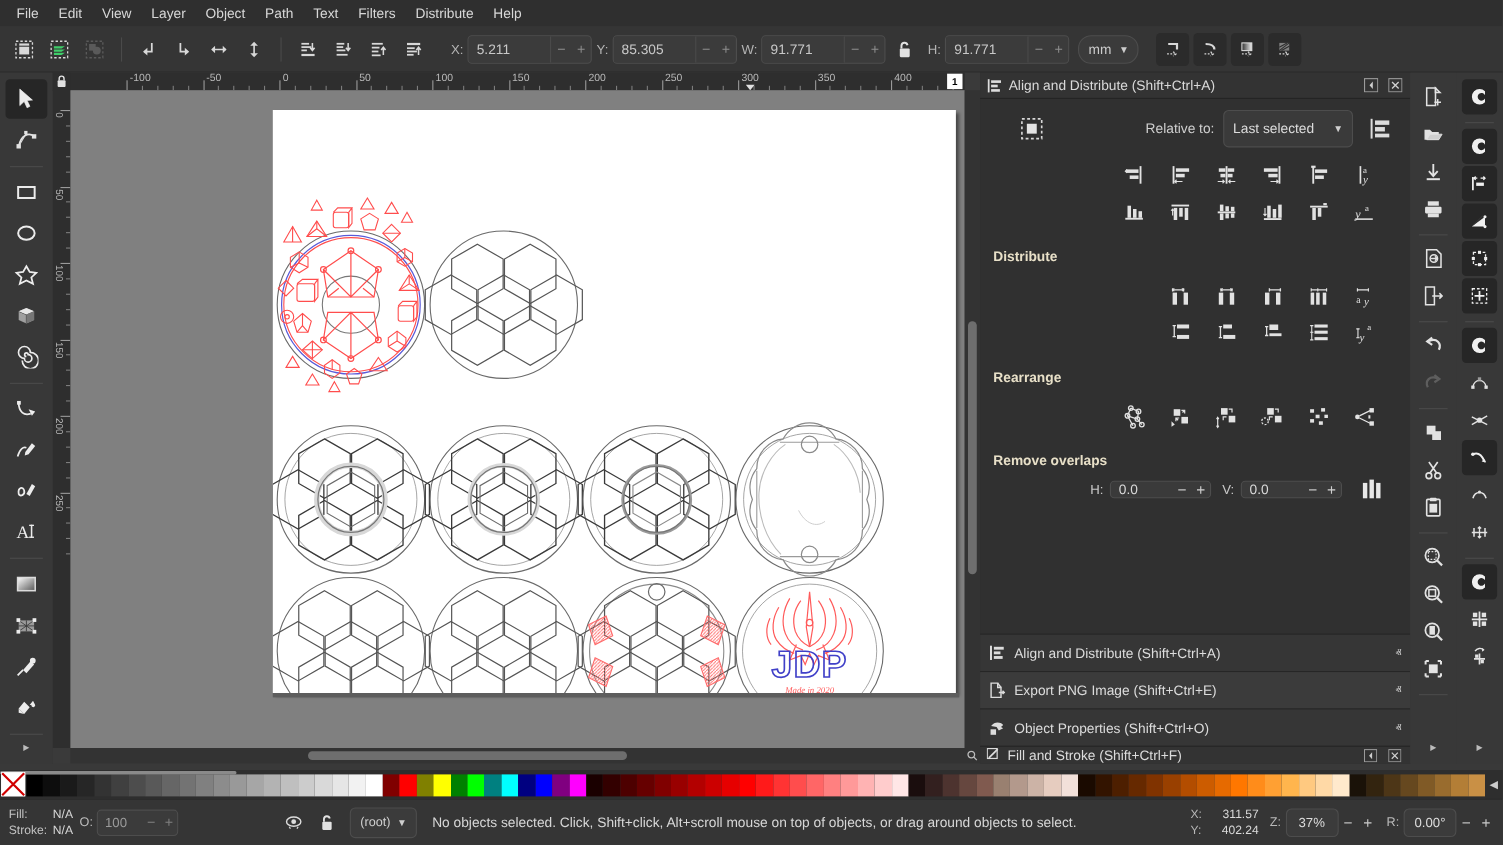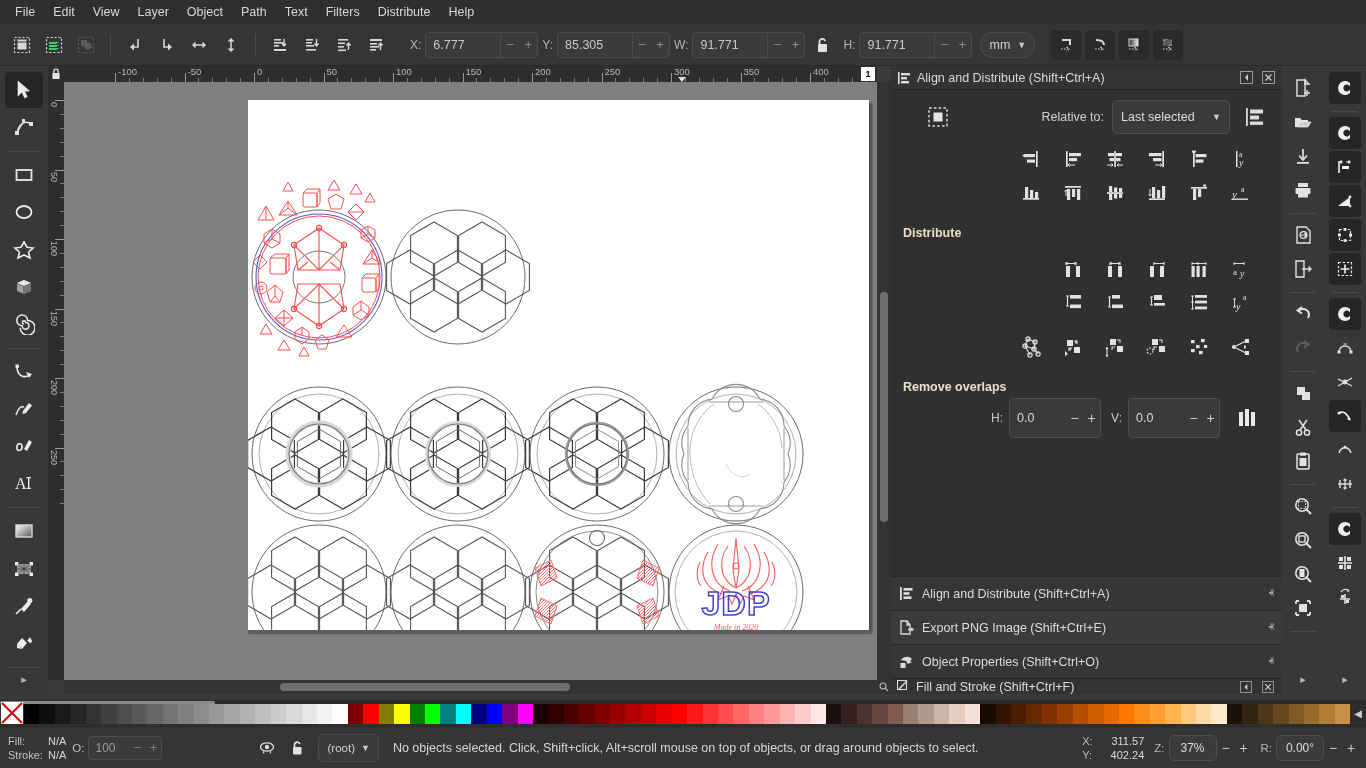--- a/index.html
+++ b/index.html
@@ -192,21 +192,21 @@
     width: 30px; height: 30px; margin-left: 10px;
     display:flex; align-items:center; justify-content:center; border-radius:3px; cursor:default;
   }
   .icon-row { display: flex; justify-content: flex-end; gap: 12px; padding-right: 14px; margin-bottom: 4px; }
   .ibtn {
     width: 30px; height: 30px; display:flex; align-items:center; justify-content:center;
     border-radius: 3px; cursor: default;
   }
   .ov-row { display: flex; align-items: center; justify-content: flex-end; gap: 4px; padding-right: 8px; margin-top: 4px;}
   .ov-lbl { color: #c9c9c9; font-size: 12px; margin-right: 2px; }
-  .ov-spin { display:flex; background:#3a3a3a; border:1px solid #4d4d4d; border-radius:4px; height:40px; overflow:hidden; }
+  .ov-spin { display:flex; background:#3a3a3a; border:1px solid #4d4d4d; border-radius:4px; height:16px; overflow:hidden; }
   .ov-spin .val { width: 56px; padding: 0 7px; display:flex; align-items:center; color:#dadada; font-size:12.5px; }
   .ov-spin .step { width:17px; display:flex; align-items:center; justify-content:center; color:#cfcfcf; font-size:14px; }
 
   
   .strip {
     height: 34px; display: flex; align-items: center; padding: 0 8px;
     border-top: 1px solid #262626; cursor: default;
   }
   .strip.s1 { background: #363636; }
   .strip.s2 { background: #3b3b3b; }
@@ -399,21 +399,21 @@
         <rect x="3" y="13" width="6" height="1.6" fill="#d8d8d8"></rect>
         <path d="M13.5 14 L13.5 8 M11.5 9.5 L13.5 7 L15.5 9.5" stroke="#d8d8d8" stroke-width="1.4" fill="none"></path>
       </svg>
     </div>
 
     <div class="cb-spacer"></div>
 
     <div class="field-grp">
       <span class="field-lbl">X:</span>
       <div class="spin">
-        <div class="val">6.777</div>
+        <div class="val">5.211</div>
         <div class="stepbox">
           <div class="step">−</div>
           <div class="step">+</div>
         </div>
       </div>
     </div>
 
     <div class="field-grp">
       <span class="field-lbl">Y:</span>
       <div class="spin">
@@ -1276,20 +1276,21 @@
         </div>
         <div class="ibtn">
           <svg width="22" height="22" viewBox="0 0 22 22">
             <path d="M3 7 L6 7 M3 15 L6 15 M4.5 7 L4.5 15" stroke="#e2e2e2" stroke-width="1" fill="none"></path>
             <text x="13" y="8" font-family="Liberation Serif, serif" font-size="8" fill="#e2e2e2">a</text>
             <text x="6" y="18" font-family="Liberation Serif, serif" font-size="10" font-style="italic" fill="#e2e2e2">y</text>
           </svg>
         </div>
       </div>
 
+      <div class="sec-label" style="margin-top:18px;">Rearrange</div>
       <div class="icon-row" style="margin-top:14px;">
         <div class="ibtn">
           <svg width="22" height="22" viewBox="0 0 22 22">
             <path d="M8 3 L15 6 L14 13 L18 18 M8 3 L5 10 L14 13 M5 10 L10 19" fill="none" stroke="#e2e2e2" stroke-width="1.2"></path>
             <circle cx="8" cy="3" r="2.1" fill="none" stroke="#e2e2e2" stroke-width="1.2"></circle>
             <circle cx="15" cy="6" r="2.1" fill="none" stroke="#e2e2e2" stroke-width="1.2"></circle>
             <circle cx="5" cy="10" r="2.1" fill="none" stroke="#e2e2e2" stroke-width="1.2"></circle>
             <circle cx="14" cy="13" r="2.1" fill="none" stroke="#e2e2e2" stroke-width="1.2"></circle>
             <circle cx="10" cy="19" r="2.1" fill="none" stroke="#e2e2e2" stroke-width="1.2"></circle>
             <circle cx="18" cy="18" r="2.1" fill="none" stroke="#e2e2e2" stroke-width="1.2"></circle>

